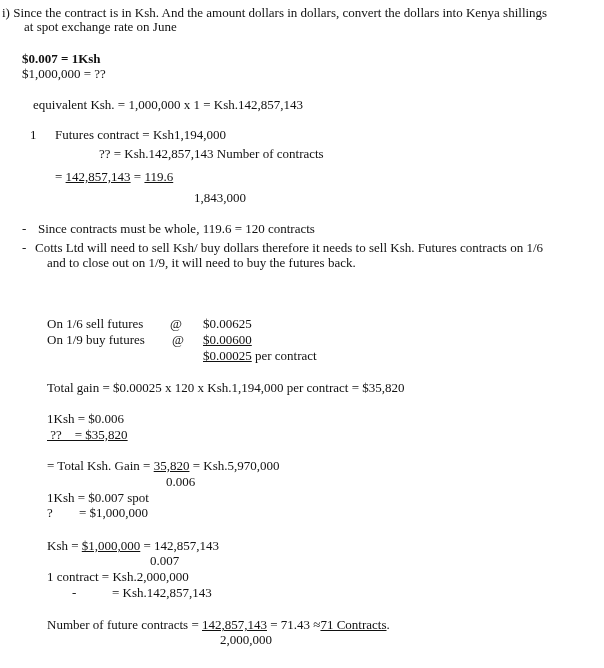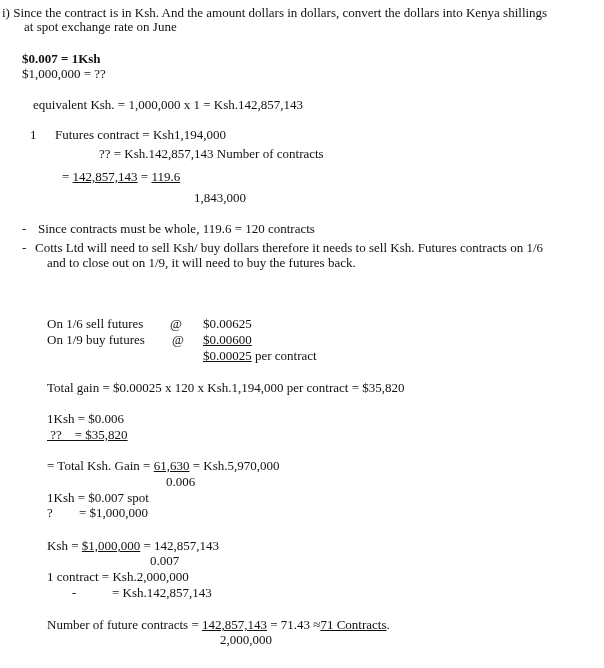--- a/index.html
+++ b/index.html
@@ -20,21 +20,21 @@
   <div class="ln" style="left:24px; top:19px;">at spot exchange rate on June</div>
 
   <div class="ln" style="left:22px; top:51px;font-weight:bold;">$0.007 = 1Ksh</div>
   <div class="ln" style="left:22px; top:66px;">$1,000,000 = ??</div>
 
   <div class="ln" style="left:33px; top:97px;">equivalent Ksh. = 1,000,000 x 1 = Ksh.142,857,143</div>
 
   <div class="ln" style="left:30px; top:127px;">1</div>
   <div class="ln" style="left:55px; top:127px;">Futures contract = Ksh1,194,000</div>
   <div class="ln" style="left:55px; top:146px;margin-left:44px;">?? = Ksh.142,857,143 Number of contracts</div>
-  <div class="ln" style="left:62px; top:169px;">
+  <div class="ln" style="left:55px; top:169px;">
     <span>= </span><span class="u">142,857,143</span><span> = </span><span class="u">119.6</span>
   </div>
   <div class="ln" style="left:194px; top:190px;">1,843,000</div>
 
   <div class="ln" style="left:22px; top:221px;">-</div>
   <div class="ln" style="left:38px; top:221px;">Since contracts must be whole, 119.6 = 120 contracts</div>
   <div class="ln" style="left:22px; top:240px;">-</div>
   <div class="ln" style="left:35px; top:240px;">Cotts Ltd will need to sell Ksh/ buy dollars therefore it needs to sell Ksh. Futures contracts on 1/6</div>
   <div class="ln" style="left:47px; top:255px;">and to close out on 1/9, it will need to buy the futures back.</div>
 
@@ -47,21 +47,21 @@
   <div class="ln" style="left:203px; top:348px;text-align:right;">
     <span class="u">$0.00025</span><span> per contract</span>
   </div>
 
   <div class="ln" style="left:47px; top:380px;">Total gain = $0.00025 x 120 x  Ksh.1,194,000 per contract  = $35,820</div>
 
   <div class="ln" style="left:47px; top:411px;">1Ksh = $0.006</div>
   <div class="ln" style="left:47px; top:427px; white-space:pre;text-decoration:underline;"> ??    = $35,820</div>
 
   <div class="ln" style="left:47px; top:458px;">
-    <span>= Total Ksh. Gain = </span><span class="u">61,630</span><span> = Ksh.5,970,000</span>
+    <span>= Total Ksh. Gain = </span><span class="u">35,820</span><span> = Ksh.5,970,000</span>
   </div>
   <div class="ln" style="left:166px; top:474px;">0.006</div>
 
   <div class="ln" style="left:47px; top:490px;">1Ksh = $0.007 spot</div>
   <div class="ln" style="left:47px; top:505px;">?</div>
   <div class="ln" style="left:79px; top:505px;">= $1,000,000</div>
 
   <div class="ln" style="left:47px; top:538px;">
     <span>Ksh = </span><span class="u">$1,000,000</span><span> = 142,857,143</span>
   </div>

